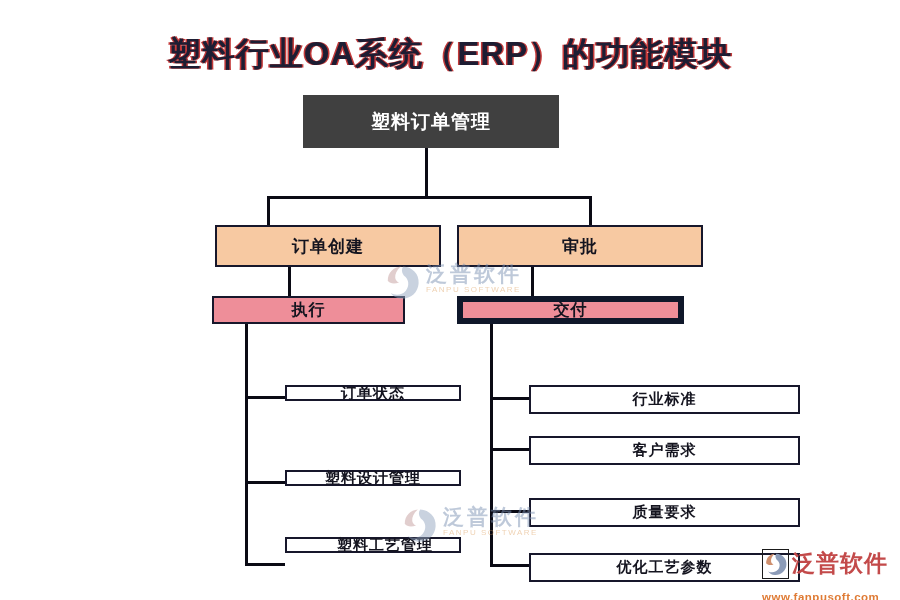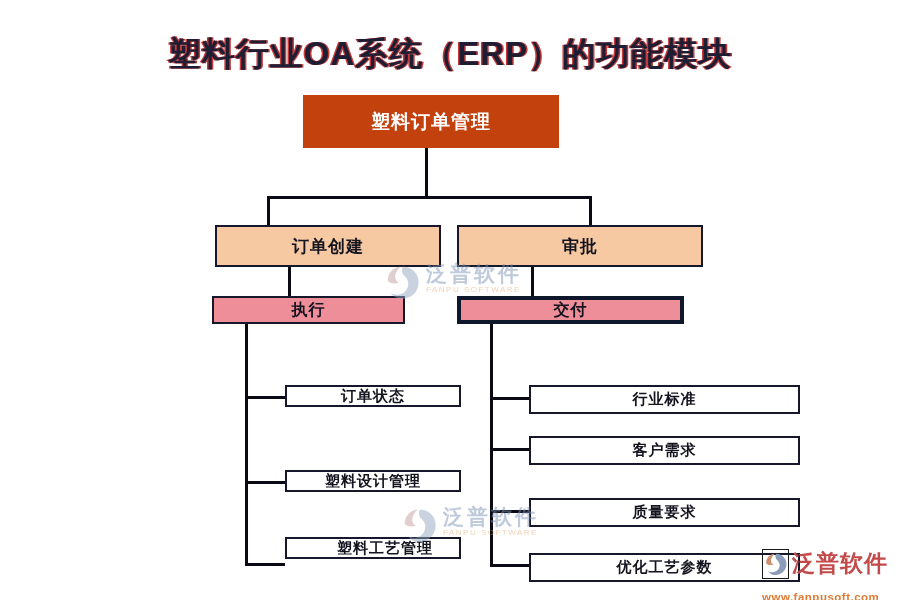--- a/index.html
+++ b/index.html
@@ -30,21 +30,21 @@
     display: flex;
     align-items: center;
     justify-content: center;
     font-weight: bold;
     color: #14141f;
     text-align: center;
   }
 
   .node-root {
     left: 303px; top: 95px; width: 256px; height: 53px;
-    background: #c2410c;
+    background: #404040;
     color: #ffffff;
     font-size: 19px;
     letter-spacing: 1px;
   }
 
   .node-l2 {
     top: 225px; height: 42px;
     background: #f7c9a2;
     border: 2px solid #17172b;
     font-size: 17px;
@@ -53,35 +53,35 @@
   .node-l2a { left: 215px; width: 226px; }
   .node-l2b { left: 457px; width: 246px; }
 
   .node-l3 {
     height: 28px;
     background: #ee8e99;
     font-size: 16px;
     letter-spacing: 1px;
   }
   .node-l3a { left: 212px; top: 296px; width: 193px; border: 2px solid #17172b; }
-  .node-l3b { left: 457px; top: 296px; width: 227px; border: 4px solid #0f172a; font-family: Liberation Mono, monospace; }
+  .node-l3b { left: 457px; top: 296px; width: 227px; border: 6px solid #0f172a; font-family: Liberation Mono, monospace; }
 
   .leaf {
     position: absolute;
     display: flex;
     align-items: center;
     justify-content: center;
     background: #ffffff;
     border: 2px solid #17172b;
     font-weight: bold;
     font-size: 15px;
     color: #14141f;
     letter-spacing: 1px;
   }
-  .leaf-left  { left: 285px; width: 176px; height: 22px; }
+  .leaf-left  { left: 285px; width: 176px; height: 16px; }
   .leaf-right { left: 529px; width: 271px; height: 29px; }
 
   .line {
     position: absolute;
     background: #0a0a14;
   }
 
   
   .wm {
     position: absolute;

